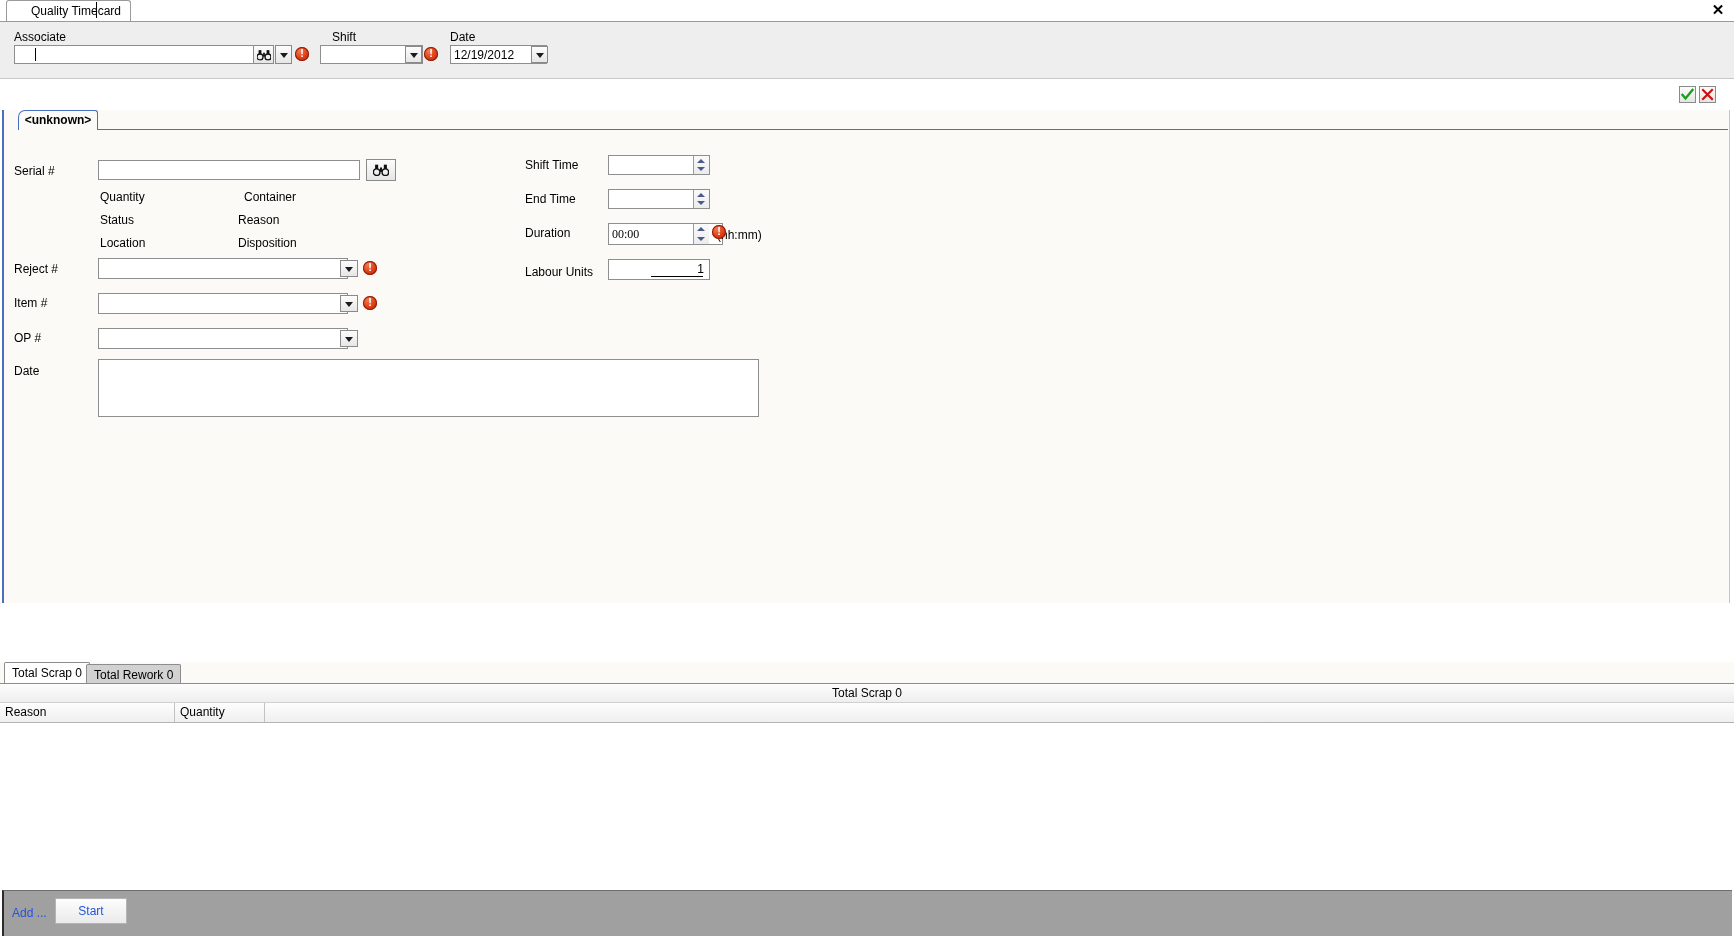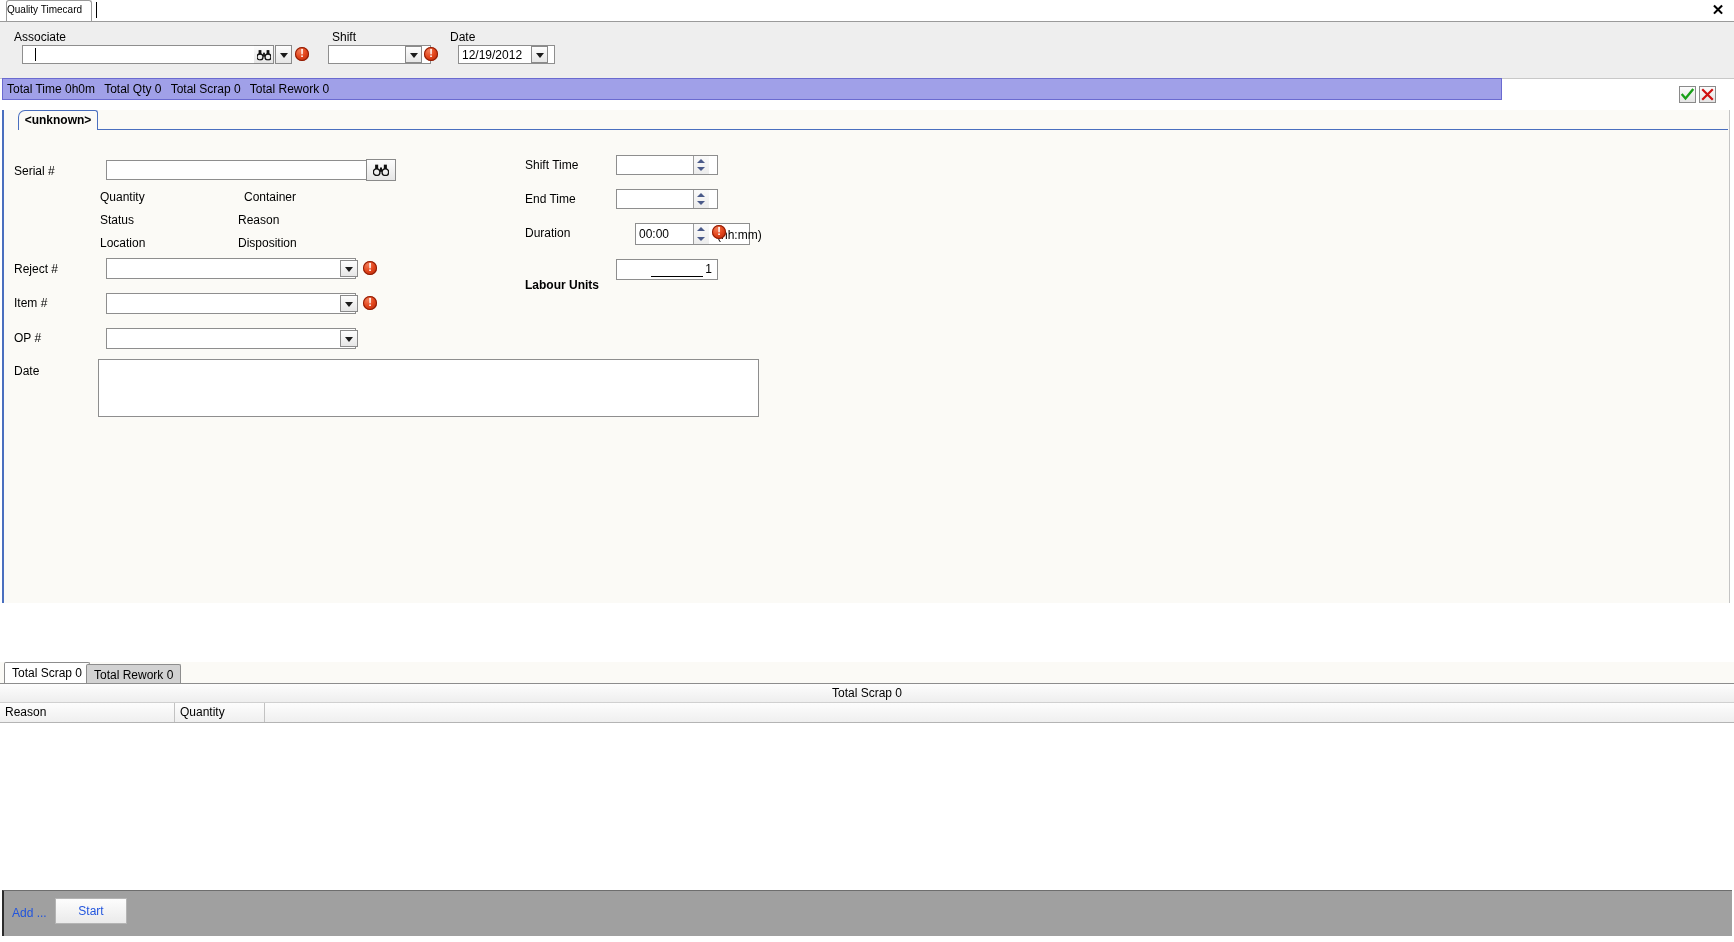--- a/index.html
+++ b/index.html
@@ -25,22 +25,22 @@
   .titlebar {
     position: absolute;
     left: 0; top: 0;
     width: 1734px; height: 22px;
     background: #ffffff;
   }
   .title-tab {
     position: absolute;
     left: 6px; top: 0px;
     height: 21px;
-    padding: 3px 9px 0 0;
-    font-size: 10px;
+    padding: 3px 9px 0 24px;
+    font-size: 12px;
     color: #000;
     background: #ffffff;
     border-left: 1px solid #9a9a9a;
     border-top: 1px solid #9a9a9a;
     border-right: 1px solid #9a9a9a;
     border-top-left-radius: 3px;
     border-top-right-radius: 3px;
     box-sizing: border-box;
     white-space: nowrap;
   }
@@ -88,21 +88,20 @@
   .tbox {
     position: absolute;
     background: #ffffff;
     border: 1px solid #8e8e8e;
     box-sizing: border-box;
     font-family: "Liberation Sans", sans-serif;
     font-size: 12px;
     color: #000;
     padding: 1px 3px;
     outline: none;
-    margin-left: 8px;
   }
   .caret-bar {
     position: absolute;
     width: 1px;
     background: #000;
   }
 
   
   .sqbtn {
     position: absolute;
@@ -399,26 +398,20 @@
     <div class="caret-down" style="left:4px; top:6px;"></div>
   </div>
   <div class="errico" style="left:424px; top:47px;"></div>
 
   <div class="fld-label" style="left:450px; top:30px;">Date</div>
   <input class="tbox" style="left: 450px; top: 45px; width: 97px; height: 19px;" value="12/19/2012">
   <div class="sqbtn" style="left:531px; top:46px; width:17px; height:17px;">
     <div class="caret-down" style="left:4px; top:6px;"></div>
   </div>
 
-  <div class="summarybar">
-    <span class="summary-seg">Total Time 0h0m</span>
-    <span class="summary-seg">Total Qty 0</span>
-    <span class="summary-seg">Total Scrap 0</span>
-    <span class="summary-seg">Total Rework 0</span>
-  </div>
 
   <div class="ok-btn" style="left:1679px; top:86px;">
     <svg width="15" height="15" viewBox="0 0 15 15">
       <path d="M2.5 8 L5.5 11.5 L12.5 3" fill="none" stroke="#18a018" stroke-width="2.4" stroke-linecap="square"></path>
     </svg>
   </div>
   <div class="cancel-btn" style="left:1699px; top:86px;">
     <svg width="15" height="15" viewBox="0 0 15 15">
       <path d="M3 3 L12 12 M12 3 L3 12" fill="none" stroke="#d01010" stroke-width="2.2" stroke-linecap="square"></path>
     </svg>
@@ -483,29 +476,29 @@
   </div>
 
   <div class="fld-label" style="left:525px; top:192px;">End Time</div>
   <div class="tbox" style="left:608px; top:189px; width:102px; height:20px;"></div>
   <div class="spin" style="left:693px; top:190px; width:16px; height:18px;">
     <div class="up"></div>
     <div class="dn"></div>
   </div>
 
   <div class="fld-label" style="left:525px; top:226px;">Duration</div>
-  <div class="tbox" style="left:627px; top:223px; width:115px; height:22px; line-height:18px;">00:00</div>
+  <div class="tbox" style="left:608px; top:223px; width:115px; height:22px; line-height:18px;font-family:Liberation Serif, serif;">00:00</div>
   <div class="spin" style="left:693px; top:224px; width:16px; height:20px;">
     <div class="up"></div>
     <div class="dn"></div>
   </div>
   <div class="fld-label" style="left:717px; top:228px; color:#000;">(hh:mm)</div>
   <div class="errico" style="left:712px; top:225px;"></div>
 
-  <div class="fld-label" style="left:525px; top:278px;font-weight:bold;">Labour Units</div>
+  <div class="fld-label" style="left:525px; top:265px;">Labour Units</div>
   <div class="tbox" style="left:608px; top:259px; width:102px; height:21px; text-align:right; line-height:17px; padding-right:5px;">1</div>
   <div class="labour-underline" style="left:651px; top:276px; width:52px;"></div>
 
   <div class="grid-tabstrip"></div>
   <div class="gtab active" style="left:4px; top:662px;">
     <span>Total Scrap 0</span>
   </div>
   <div class="gtab inactive" style="left:86px; top:664px;">
     <span>Total Rework 0</span>
   </div>

